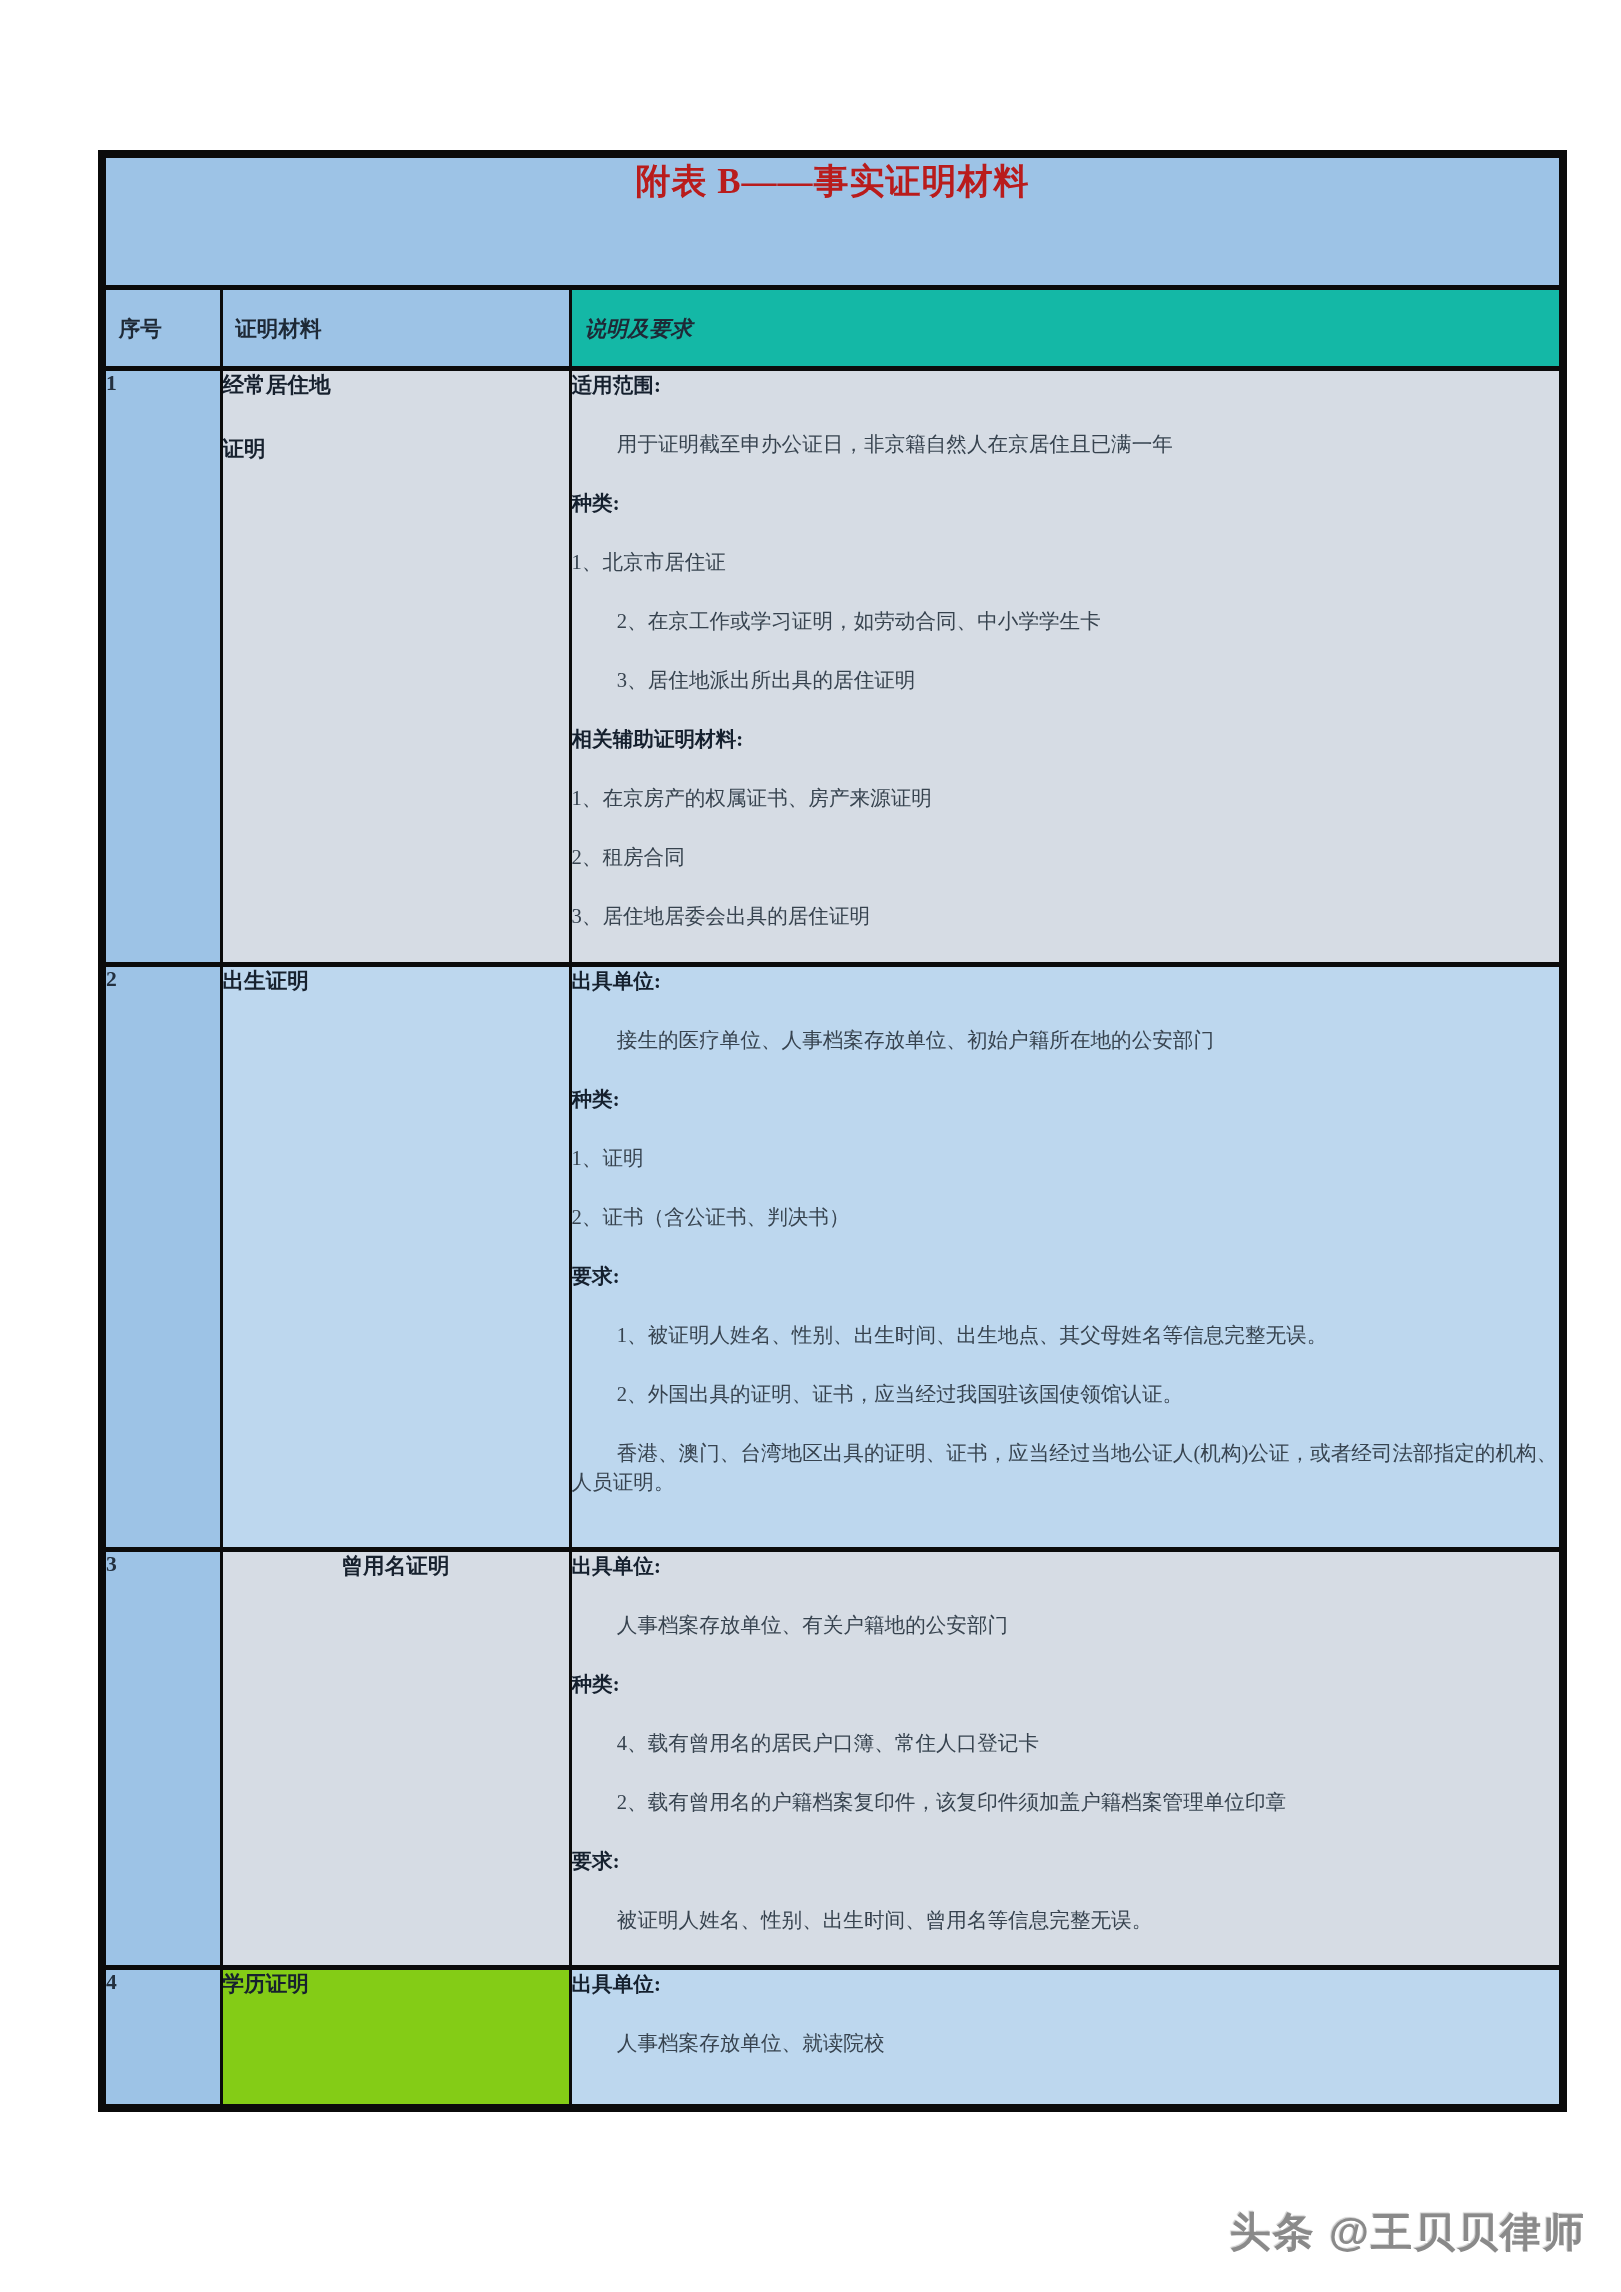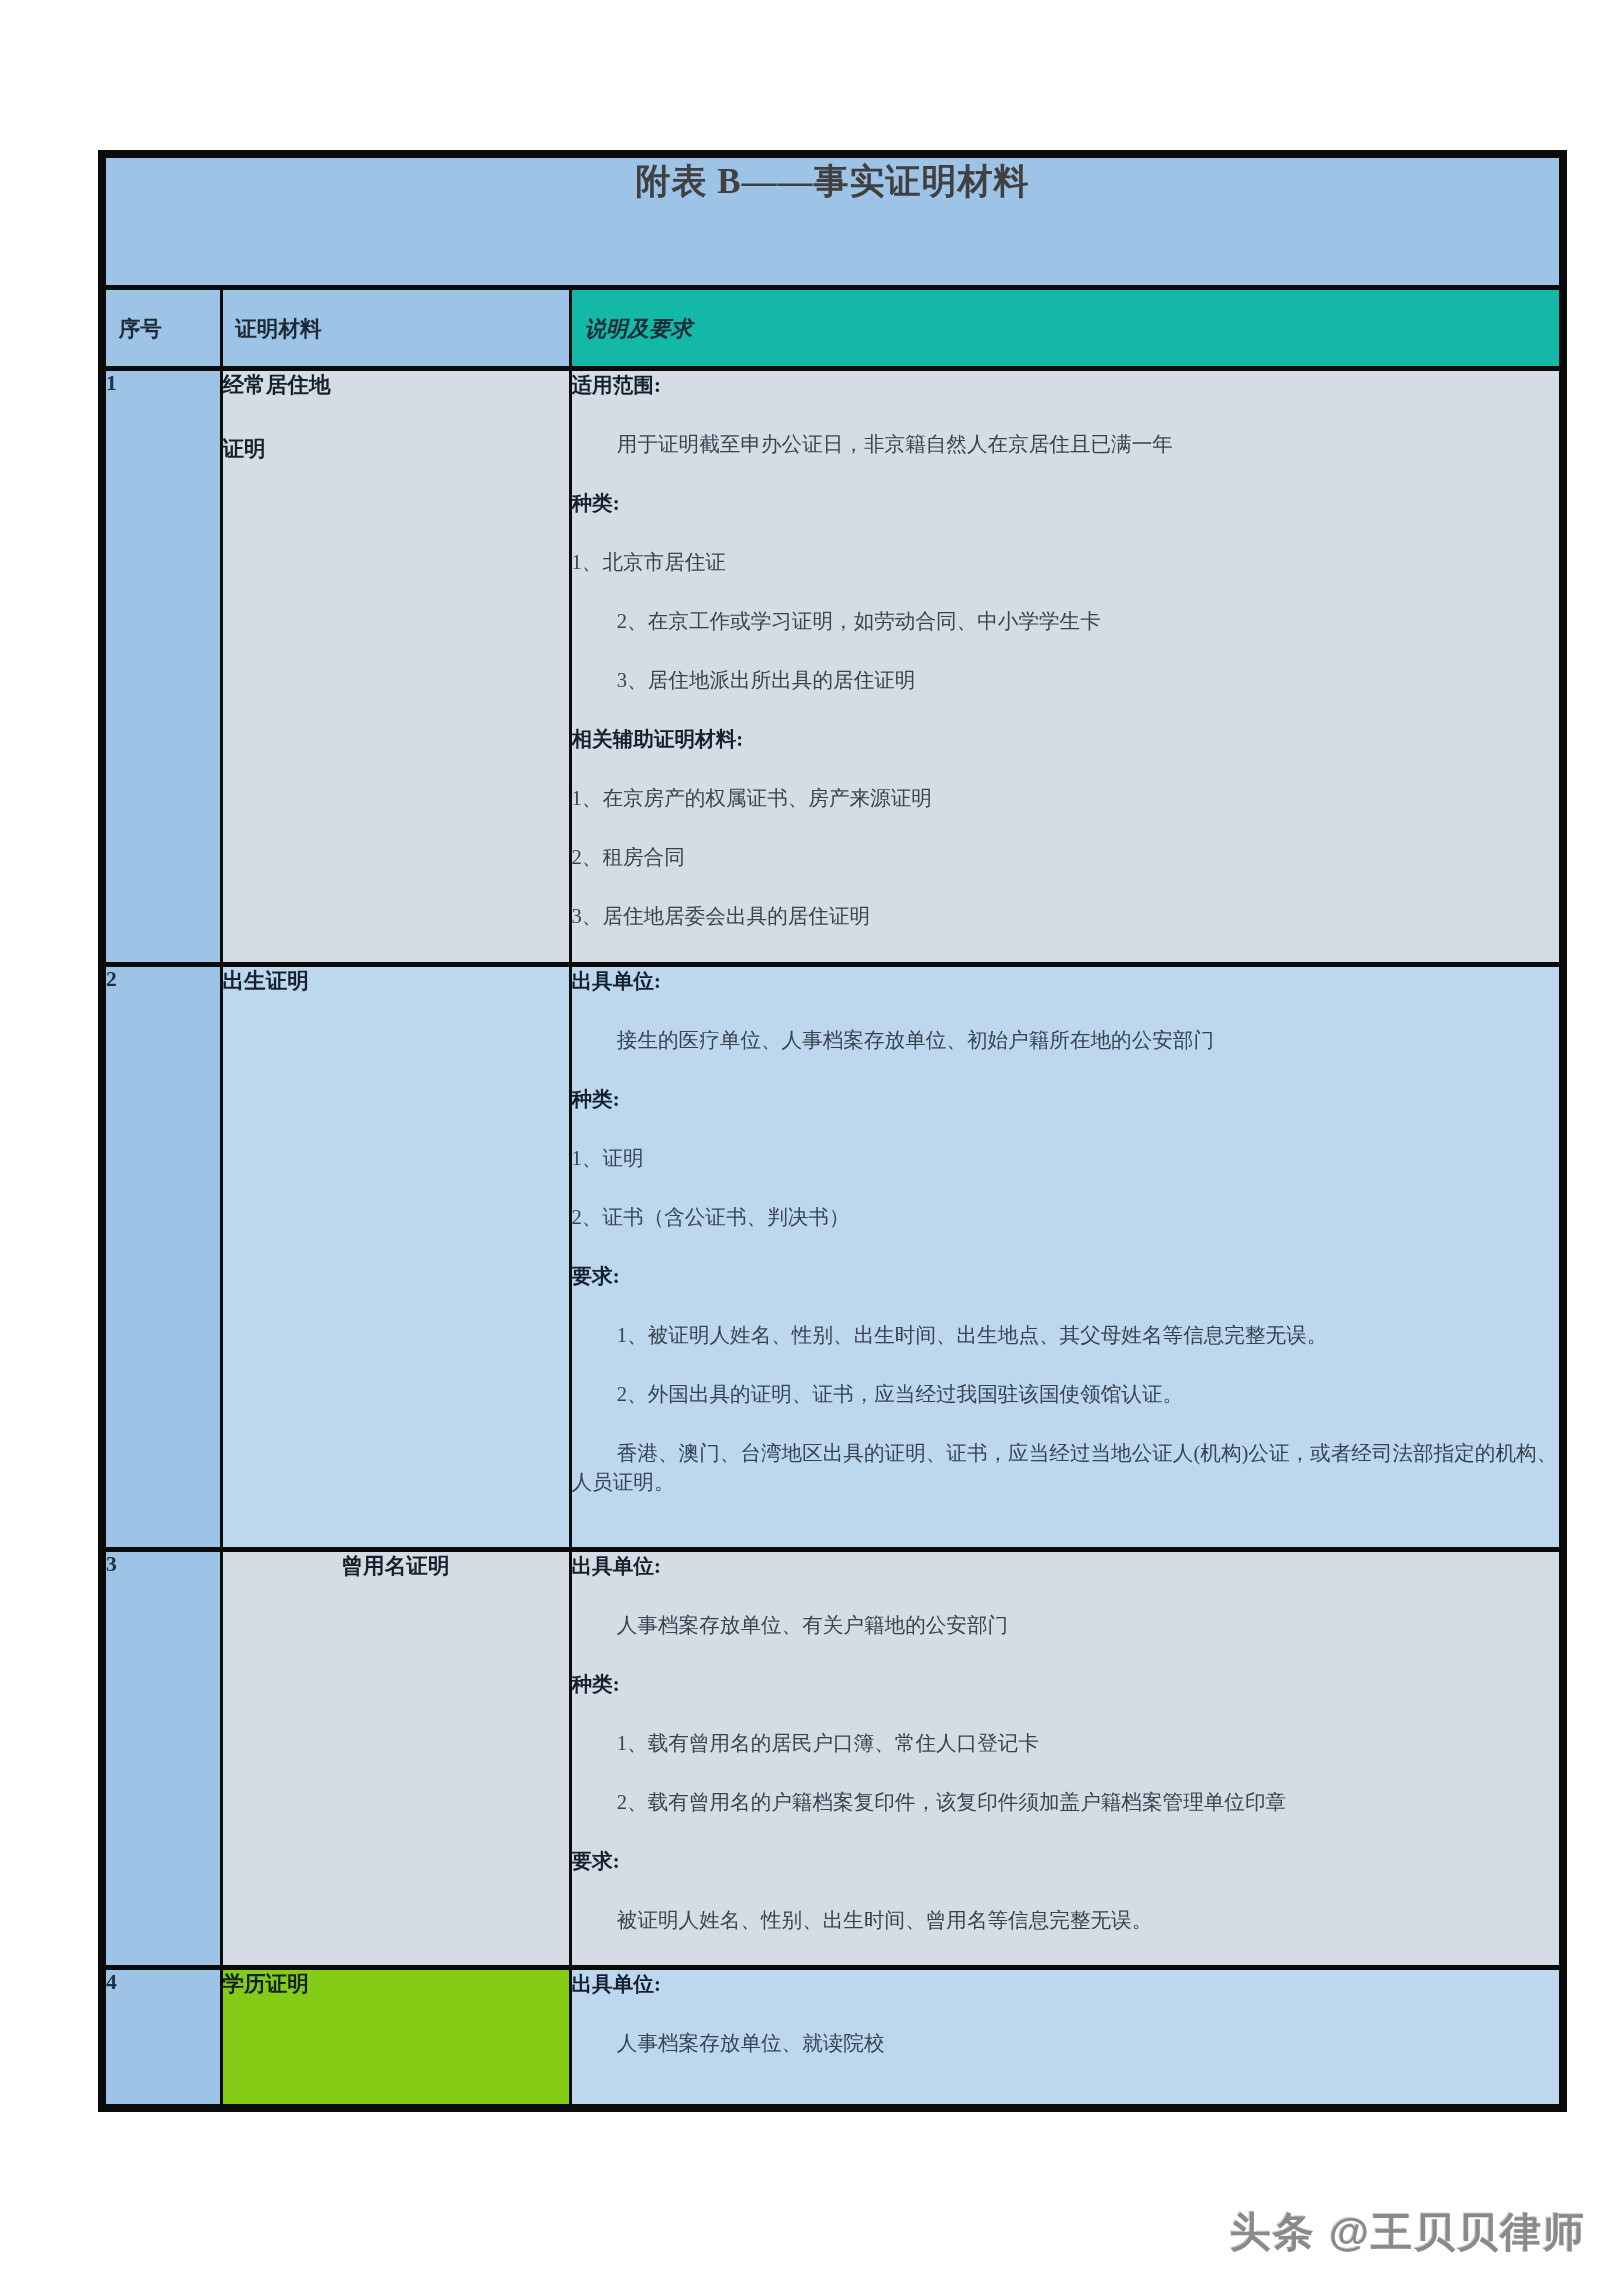--- a/index.html
+++ b/index.html
@@ -21,21 +21,21 @@
   }
   table.doc-table{border-width:8.8px;}
   table.doc-table td{
     border-top-width:5.9px;border-bottom-width:5.9px;
     padding:0;vertical-align:top;overflow:hidden;
   }
 
   td.title-cell{
     height:127px;
     text-align:center;vertical-align:middle;
-    font-size:35px;font-weight:bold;color:#404040;
+    font-size:35px;font-weight:bold;color:#b91c1c;
     letter-spacing:1px;
   }
   tr.header-row td{
     height:76px;vertical-align:middle;
     font-size:21.6px;font-weight:bold;color:#1e2936;
     padding-left:12.7px;
   }
   tr.row-1{height:596px;}
   tr.row-2{height:585px;}
   tr.row-3{height:415px;}
@@ -143,21 +143,21 @@
       <td class="cell-no" style="background: rgb(157, 195, 230);">
         <span>3</span>
       </td>
       <td class="cell-material" style="background: rgb(214, 220, 228); text-align: center;">
             <div class="material-line">曾用名证明</div>
           </td>
       <td class="cell-desc" style="background: rgb(214, 220, 228);">
             <p class="para bold">出具单位:</p>
             <p class="para indent">人事档案存放单位、有关户籍地的公安部门</p>
             <p class="para bold">种类:</p>
-            <p class="para indent">1、载有曾用名的居民户口簿、常住人口登记卡</p>
+            <p class="para indent">4、载有曾用名的居民户口簿、常住人口登记卡</p>
             <p class="para indent">2、载有曾用名的户籍档案复印件，该复印件须加盖户籍档案管理单位印章</p>
             <p class="para bold">要求:</p>
             <p class="para indent">被证明人姓名、性别、出生时间、曾用名等信息完整无误。</p>
           </td>
     </tr>
         <tr class="data-row row-4">
       <td class="cell-no" style="background: rgb(157, 195, 230);">
         <span>4</span>
       </td>
       <td class="cell-material" style="background: #84cc16;">

